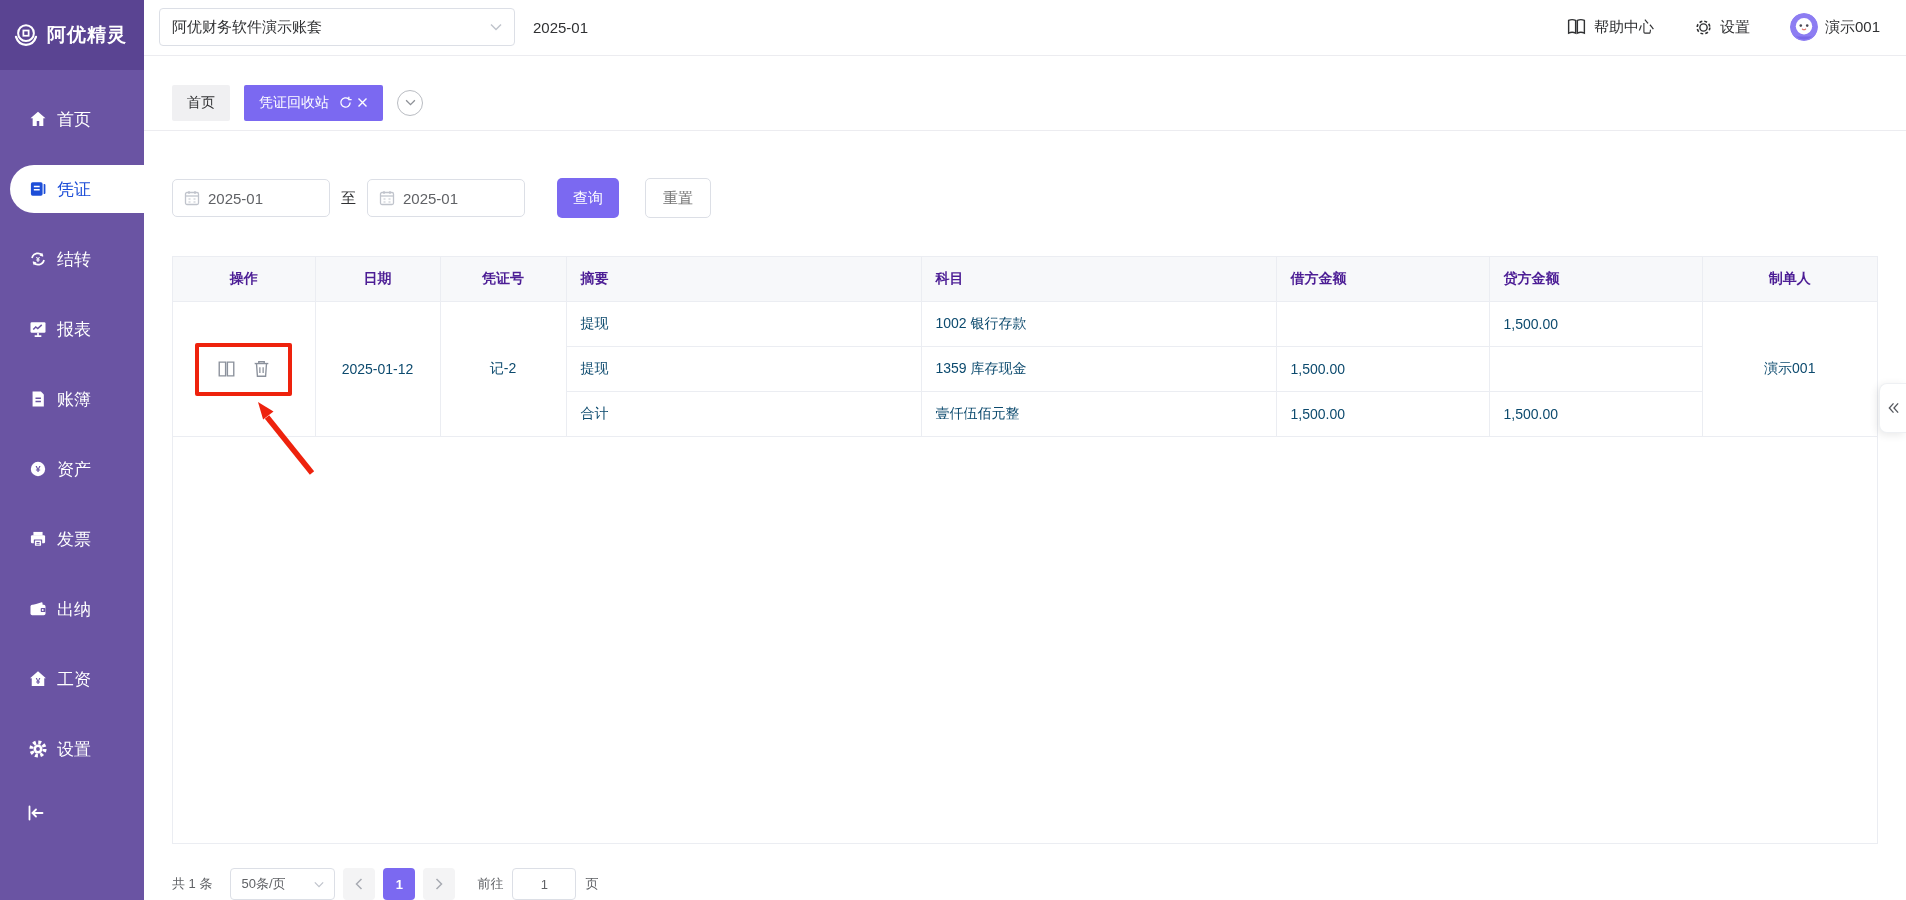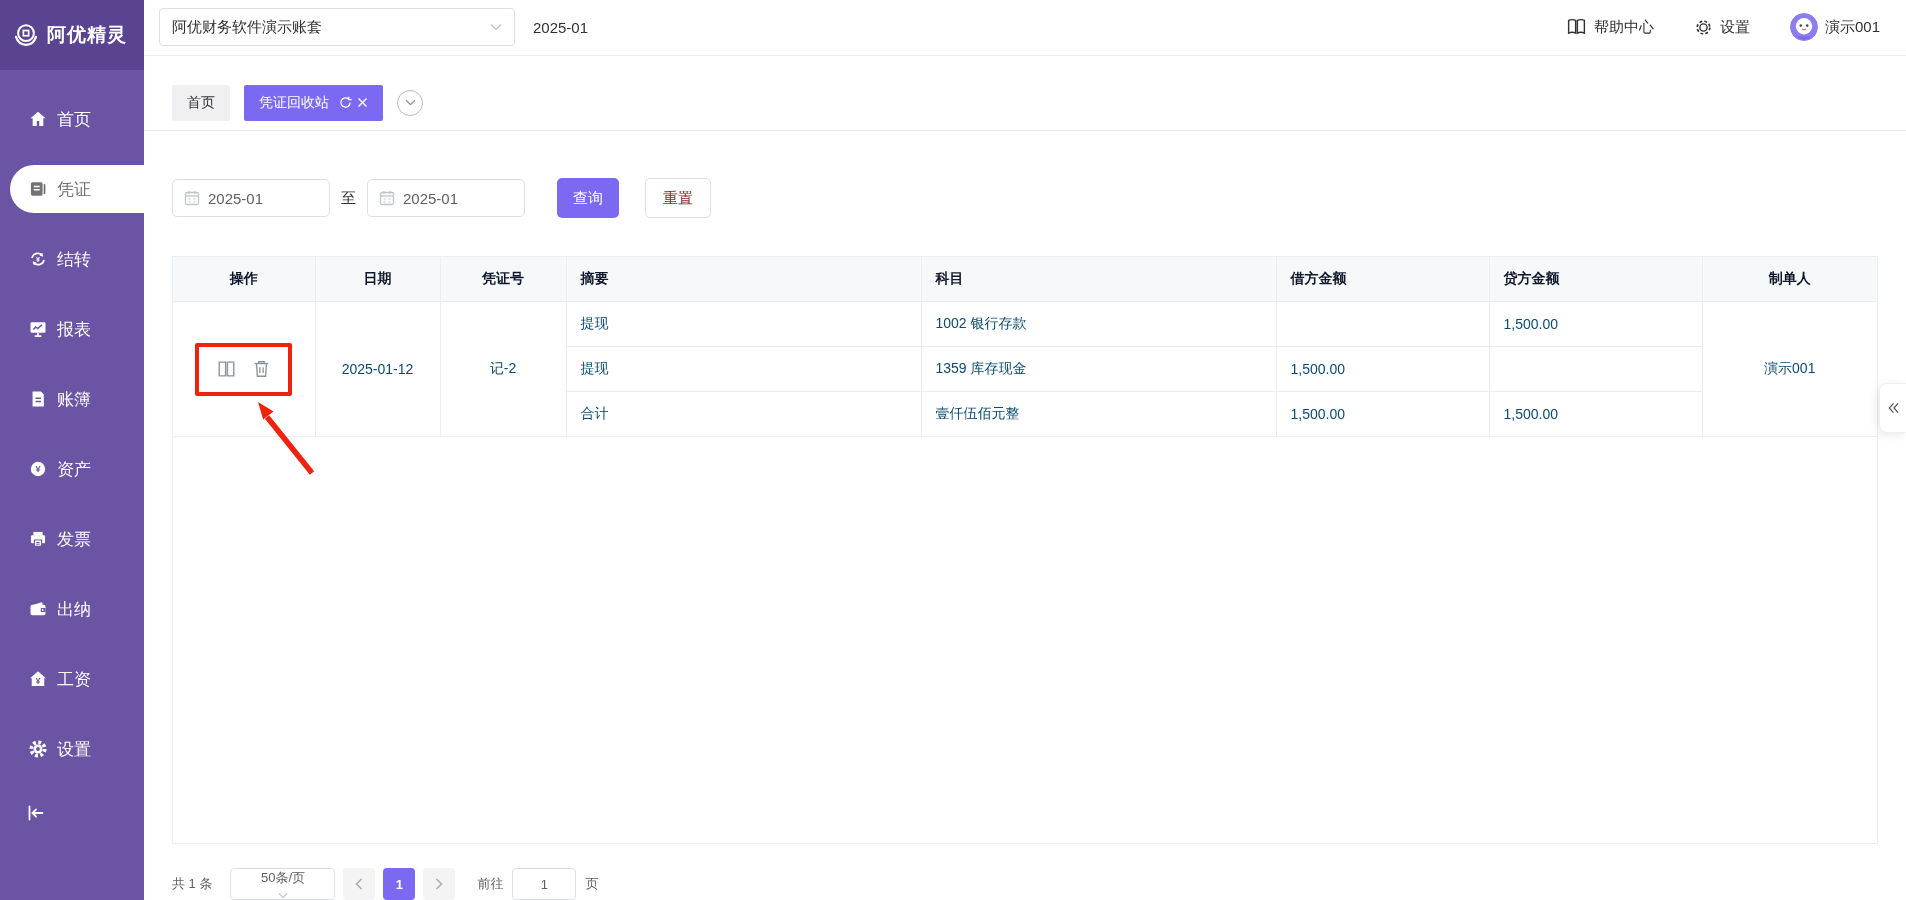--- a/index.html
+++ b/index.html
@@ -8,21 +8,21 @@
 .app { display:flex; width:100%; height:100%; }
 
 
 .sidebar { width:144px; background:#6a54a3; flex-shrink:0; position:relative; }
 .logo { height:70px; background:#5a4492; display:flex; align-items:center; padding-left:11px; gap:6px; }
 .logo-text { color:#fff; font-size:19px; font-weight:bold; letter-spacing:1px; }
 .sb-nav { padding-top:25px; }
 .sb-item { height:48px; display:flex; align-items:center; padding-left:28px; gap:9px; margin-bottom:22px; font-size:17px; color:#fff; cursor:pointer; }
 .sb-item svg .cuts { stroke:#6a54a3; }
 .sb-item svg .cutf { fill:#6a54a3; }
-.sb-item.active { background:#fff; color:#737373; margin-left:10px; padding-left:18px; border-radius:26px 0 0 26px; }
+.sb-item.active { background:#fff; color:#1d4ed8; margin-left:10px; padding-left:18px; border-radius:26px 0 0 26px; }
 .sb-item.active svg .cuts { stroke:#fff; }
 .sb-collapse { position:absolute; left:24px; top:801px; cursor:pointer; }
 
 
 .main { flex:1; display:flex; flex-direction:column; position:relative; min-width:0;gap:20px; }
 .topbar { height:70px; border-bottom:1px solid #ececf0; display:flex; align-items:center; padding:0 26px 0 15px; }
 .acct-select { width:356px; height:38px; border:1px solid #dcdfe6; border-radius:4px; display:flex; align-items:center; justify-content:space-between; padding:0 12px; font-size:15px; color:#303133; cursor:pointer; background:#fff; }
 .period { font-size:15px; margin-left:18px; }
 .topbar-right { margin-left:auto; display:flex; align-items:center; gap:40px; }
 .tb-link { display:flex; align-items:center; gap:7px; font-size:15px; color:#303133; cursor:pointer; }
@@ -34,38 +34,38 @@
 .tab .tab-ic { display:flex; align-items:center; gap:5px; margin-left:2px; }
 .circle-caret { width:26px; height:26px; border:1.5px solid #b9bcc2; border-radius:50%; display:flex; align-items:center; justify-content:center; cursor:pointer; }
 
 
 .content { flex:1; padding:0 28px; position:relative; background:#fff; }
 .filters { margin-top:27px; display:flex; align-items:center; }
 .date-input { width:158px; height:38px; border:1px solid #dcdfe6; border-radius:5px; display:flex; align-items:center; padding:0 11px; gap:8px; background:#fff; cursor:pointer; }
 .date-input input { border:none; outline:none; width:100%; font-size:15px; color:#606266; font-family:inherit; background:transparent; }
 .range-sep { margin:0 11px; font-size:15px; }
 .btn-query { margin-left:32px; width:62px; height:40px; background:#7b69f1; color:#fff; border:none; border-radius:5px; font-size:15px; cursor:pointer; font-family:inherit; }
-.btn-reset { margin-left:26px; width:66px; height:40px; background:#fff; color:#7f1d1d; border:1px solid #dcdfe6; border-radius:5px; font-size:15px; cursor:pointer; font-family:inherit; }
+.btn-reset { margin-left:26px; width:66px; height:40px; background:#fff; color:#737373; border:1px solid #dcdfe6; border-radius:5px; font-size:15px; cursor:pointer; font-family:inherit; }
 
 
 .table-box { margin-top:38px; height:588px; border:1px solid #ebedf2; overflow:hidden; background:#fff; }
 table { width:100%; border-collapse:collapse; table-layout:fixed; }
-th { height:44px; background:#f7f8fa; font-size:14px; color:#0f172a; font-weight:bold; border-right:1px solid #ebedf2; border-bottom:1px solid #ebedf2; }
+th { height:44px; background:#f7f8fa; font-size:14px; color:#4c1d95; font-weight:bold; border-right:1px solid #ebedf2; border-bottom:1px solid #ebedf2; }
 td { height:45px; font-size:14px; color:#0c4a6e; border-right:1px solid #ebedf2; border-bottom:1px solid #ebedf2; background:#fff; }
 th:last-child, td.no-r { border-right:none; }
 .al { text-align:left; padding:0 14px; }
 .ar { text-align:left; padding:0 14px; }
 .ac { text-align:center; }
 .op-icons { display:flex; justify-content:center; align-items:center; gap:15px; }
 .op-icons span { display:flex; cursor:pointer; }
 
 
 .pagination { margin-top:24px; display:flex; align-items:center; font-size:13px; color:#606266; }
 .pg-total { margin-right:16px; }
-.size-select { width:105px; height:32px; border:1px solid #dcdfe6; border-radius:4px; display:flex; align-items:center; justify-content:space-between; padding:0 10px; cursor:pointer; color:#606266;flex-direction:column; }
+.size-select { width:105px; height:32px; border:1px solid #dcdfe6; border-radius:4px; display:flex; align-items:center; justify-content:space-between; padding:0 10px; cursor:pointer; color:#606266; }
 .pg-btn { width:32px; height:32px; background:#f4f4f5; border-radius:4px; display:flex; align-items:center; justify-content:center; margin-left:8px; cursor:pointer; }
 .pg-num { width:32px; height:32px; background:#7b69f1; color:#fff; border-radius:4px; display:flex; align-items:center; justify-content:center; margin-left:8px; font-weight:bold; cursor:pointer; }
 .size-select { margin-left:2px; }
 .goto-label { margin-left:22px; }
 .goto-input { width:64px; height:32px; border:1px solid #dcdfe6; border-radius:4px; margin:0 9px; text-align:center; font-size:13px; color:#606266; outline:none; font-family:inherit; }
 .page-unit { }
 
 
 .right-tab { position:absolute; right:0; top:383px; width:27px; height:50px; background:#fff; border:1px solid #eef0f3; border-right:none; border-radius:8px 0 0 8px; box-shadow:-2px 2px 8px rgba(0,0,0,.09); display:flex; align-items:center; justify-content:center; cursor:pointer; z-index:20; }
 

